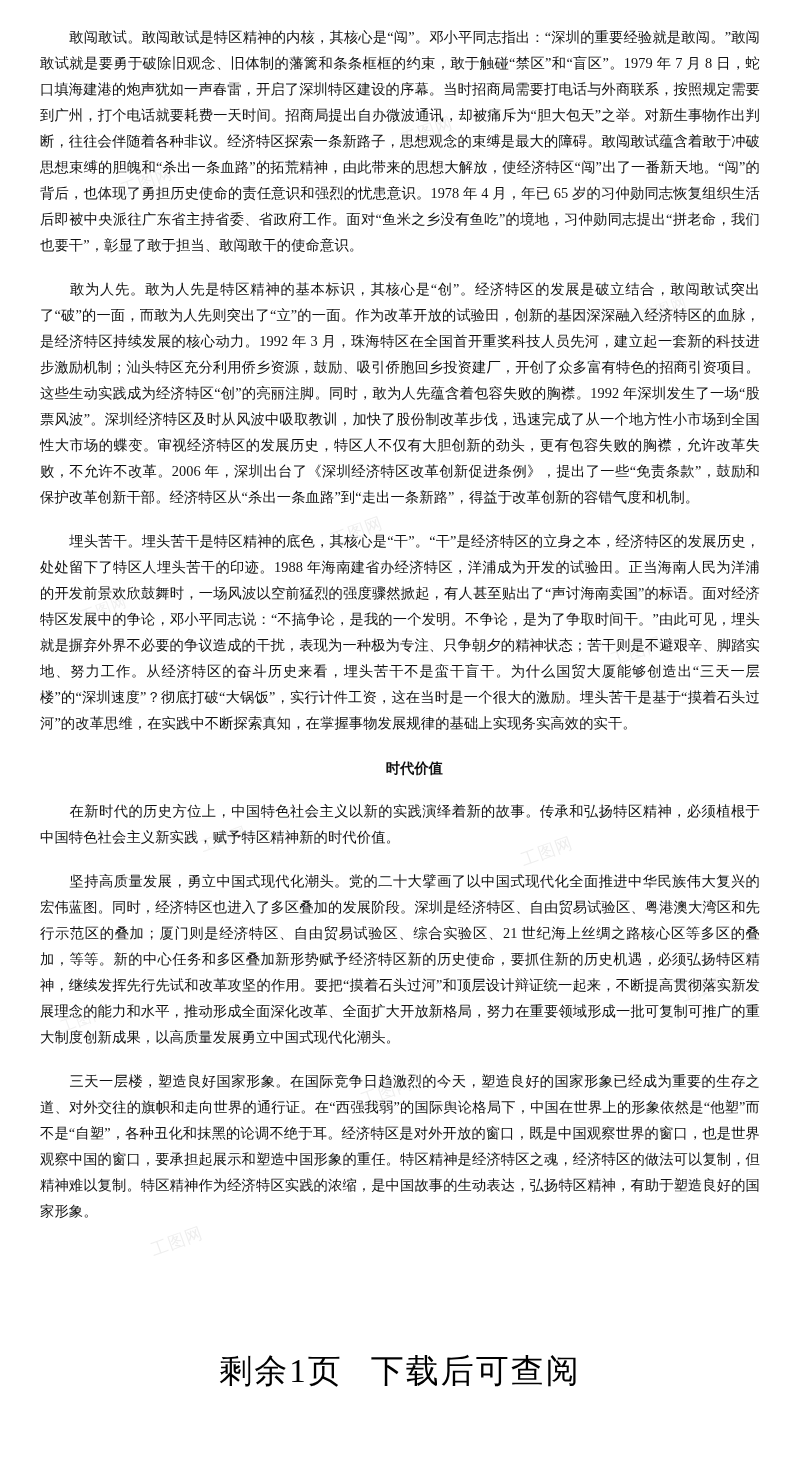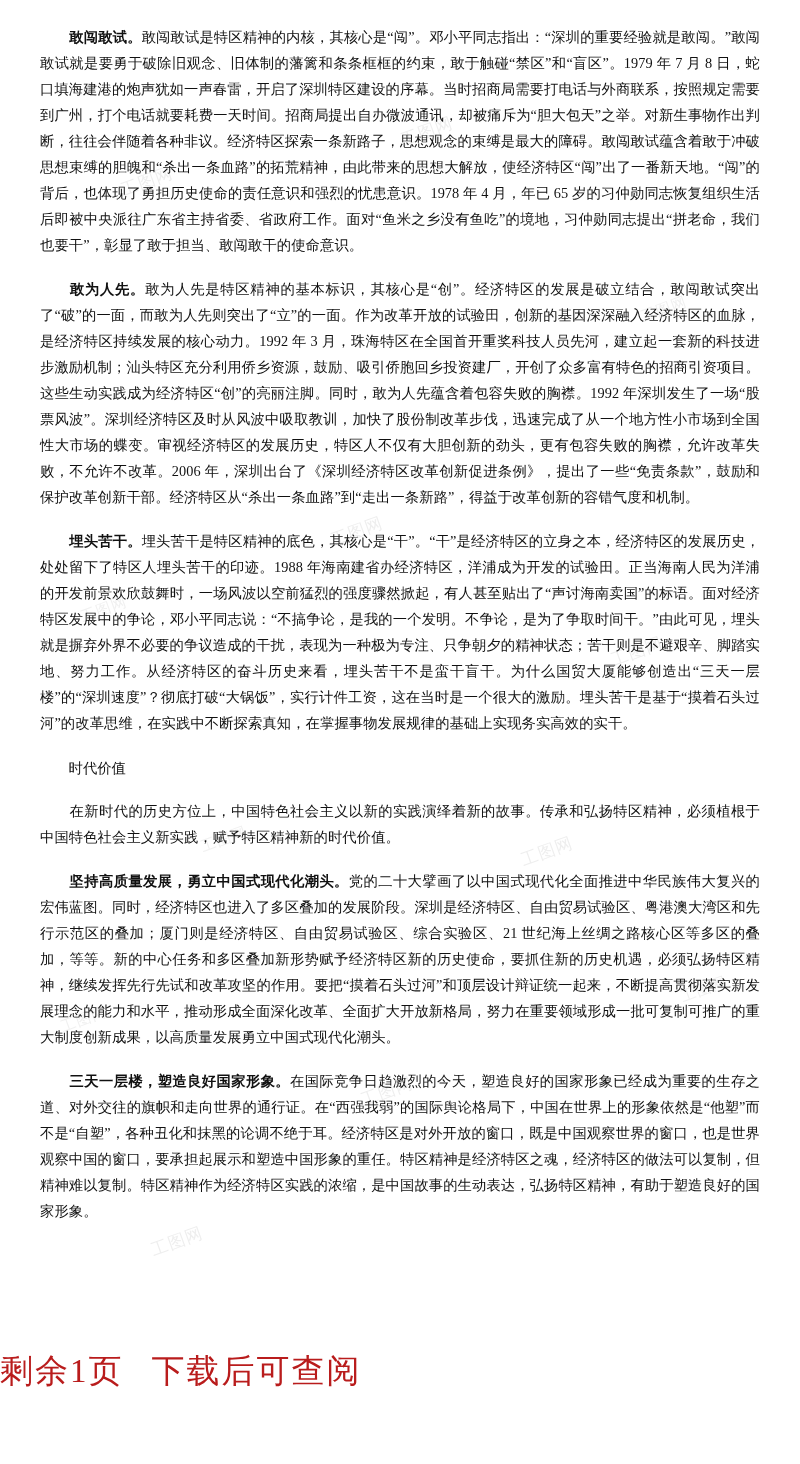--- a/index.html
+++ b/index.html
@@ -34,39 +34,40 @@
     text-align: justify;
     text-justify: inter-ideograph;
     letter-spacing: 0.1px;
     color: #111;
   }
   p.para .indent {
     display: inline-block;
     width: 2.05em;
   }
   .lead {
-    font-weight: bold;
+    font-weight: normal;
   }
   h3.section-title {
     margin: 20px 0 16px 0;
     font-size: 14.3px;
-    font-weight: normal;
+    font-weight: bold;
     line-height: 1.8;
     text-indent: 2em;
     color: #111;
+    text-align: center;
   }
   .footer-note {
     position: absolute;
     left: 0;
     right: 0;
     bottom: 70px;
-    text-align: left;
+    text-align: center;
     font-size: 33px;
     letter-spacing: 2px;
-    color: #b91c1c;
+    color: #000000;
     font-family: "Liberation Serif", "DejaVu Serif", serif;
     z-index: 3;
   }
   .footer-note .gap {
     display: inline-block;
     width: 28px;
   }
   
   .wm-layer {
     position: absolute;

